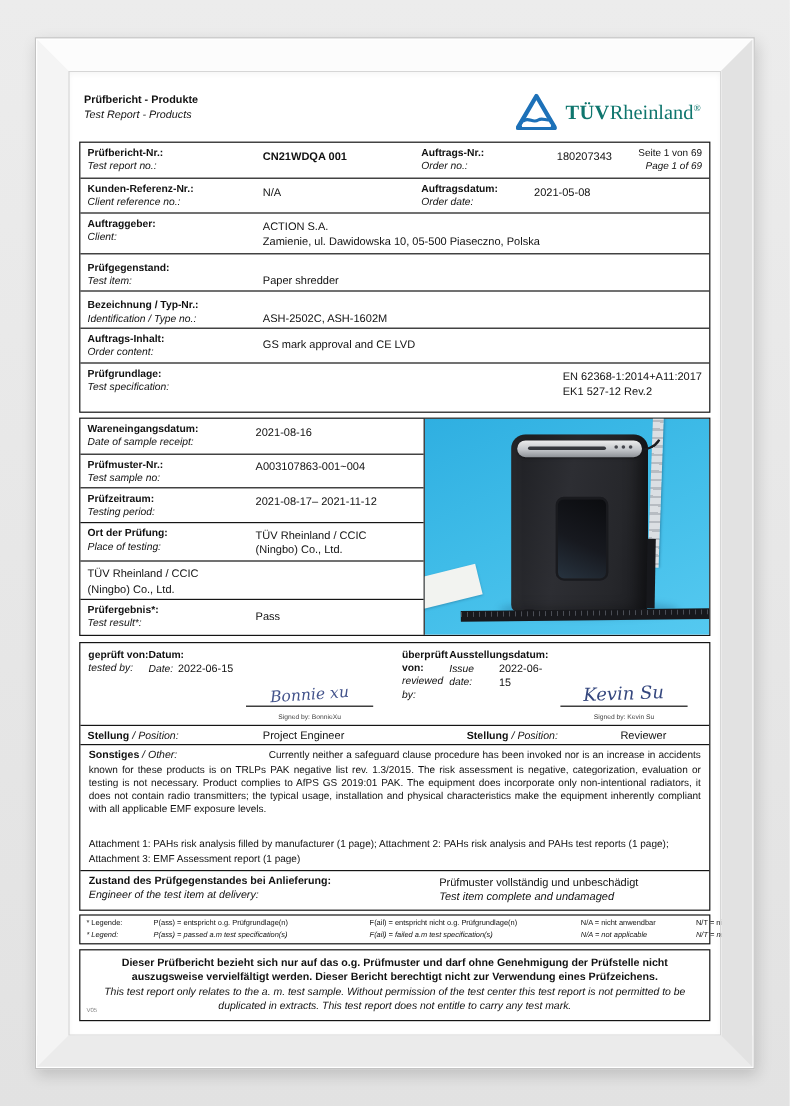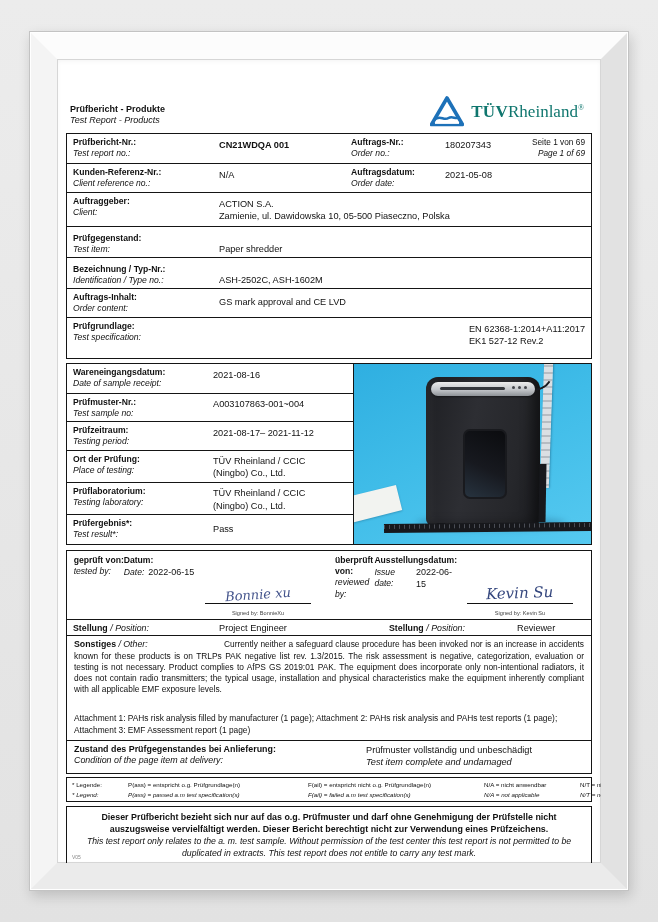--- a/index.html
+++ b/index.html
@@ -4,39 +4,39 @@
 <style>
   html,body{margin:0;padding:0;}
   body{width:658px;height:922px;background:#e7e7e7;font-family:"Liberation Sans",sans-serif;color:#111;}
   .scene{position:relative;width:658px;height:922px;background:linear-gradient(180deg,#ececec 0%,#e6e6e6 60%,#e2e2e2 100%);overflow:hidden;}
   
   .frame{position:absolute;left:29px;top:31px;right:29px;bottom:31px;background:#fff;border:1px solid #c3c3c3;box-shadow:2px 5px 12px rgba(0,0,0,.16);}
   .bevel{position:absolute;inset:1px;border:26px solid;border-color:#fcfcfc #e2e2e2 #ebebeb #f4f4f4;}
   .page{position:absolute;inset:27px;background:#fff;box-shadow:inset 0 0 0 1px #d6d6d6, inset 0 2px 5px rgba(0,0,0,.05);padding:14px 9px 0 9px;box-sizing:border-box;overflow:hidden;}
 
   
-  .hdr{display:flex;justify-content:space-between;align-items:flex-end;margin:20px 2px 6px 4px;height:34px;}
+  .hdr{display:flex;justify-content:space-between;align-items:flex-start;margin:5px 2px 6px 4px;height:34px;}
   .title .b{display:block;font-weight:bold;font-size:9px;line-height:1.3;}
   .title .i{display:block;font-style:italic;font-size:9px;line-height:1.3;}
   .logo{display:flex;align-items:center;gap:7px;margin-right:6px;}
   .logo-text{font-size:17px;color:#0f766e;white-space:nowrap;font-family:Liberation Serif, serif;}
   .logo-text .tuv{font-weight:bold;letter-spacing:.3px;}
   .logo-text .reg{font-size:8px;vertical-align:super;}
 
   
   .tbl{border:1.5px solid #151515;}
   .row{display:flex;border-top:1.5px solid #151515;padding:3px 6px 2px;box-sizing:border-box;align-items:flex-start;}
   .row:first-child{border-top:none;}
   .lab{width:146px;flex:none;}
   .b{font-weight:bold;font-size:8.6px;line-height:1.3;display:block;}
   .i{font-style:italic;font-size:8.6px;line-height:1.3;display:block;}
   .val{font-size:9.2px;line-height:1.35;padding-top:1.5px;}
   .bold{font-weight:bold;}
   .mh30{min-height:29px;} .mh32{min-height:31px;align-items:flex-end;} .mh34{min-height:34px;} .mh40{min-height:41px;justify-content:space-between;}
-  .w130{width:132px;flex:none;} .w92{width:94px;flex:none;} .w80{width:84px;flex:none;}
+  .w130{width:132px;flex:none;} .w92{width:94px;flex:none;} .w80{width:84px;flex:none;text-align:center;}
   .pg{margin-left:auto;text-align:right;font-size:8.3px;line-height:1.3;}
   .pg .i{font-size:8.3px;}
 
   
   .t2{display:flex;border:1.5px solid #151515;margin-top:4px;}
   .t2-left{width:286px;flex:none;}
   .t2-left .row2{display:flex;border-top:1.5px solid #151515;padding:3px 6px 2px;min-height:28.5px;box-sizing:border-box;}
   .t2-left .row2:first-child{border-top:none;}
   .t2-left .lab{width:140px;}
   .photo-cell{flex:1;border-left:1.5px solid #151515;position:relative;overflow:hidden;min-height:180px;}
@@ -214,24 +214,20 @@
             <div class="val">2021-08-17– 2021-11-12</div>
           </div>
           <div class="row2">
             <div class="lab">
               <span class="b">Ort der Prüfung:</span>
               <span class="i">Place of testing:</span>
             </div>
             <div class="val" style="width:120px">TÜV Rheinland / CCIC (Ningbo) Co., Ltd.</div>
           </div>
           <div class="row2">
-            <div class="lab">
-              <span class="b">Prüflaboratorium:</span>
-              <span class="i">Testing laboratory:</span>
-            </div>
             <div class="val" style="width:120px">TÜV Rheinland / CCIC (Ningbo) Co., Ltd.</div>
           </div>
           <div class="row2">
             <div class="lab">
               <span class="b">Prüfergebnis*:</span>
               <span class="i">Test result*:</span>
             </div>
             <div class="val" style="padding-top:5px">Pass</div>
           </div>
         </div>
@@ -310,21 +306,21 @@
         </div>
 
         <div class="sonst">
           <span class="sonst-label"><span class="inline-b">Sonstiges</span> <span class="inline-i">/ Other:</span></span><span>Currently neither a safeguard clause procedure has been invoked nor is an increase in accidents known for these products is on TRLPs PAK negative list rev. 1.3/2015. The risk assessment is negative, categorization, evaluation or testing is not necessary. Product complies to AfPS GS 2019:01 PAK. The equipment does incorporate only non-intentional radiators, it does not contain radio transmitters; the typical usage, installation and physical characteristics make the equipment inherently compliant with all applicable EMF exposure levels.</span>
           <div class="attach">Attachment 1: PAHs risk analysis filled by manufacturer (1 page); Attachment 2: PAHs risk analysis and PAHs test reports (1 page); Attachment 3: EMF Assessment report (1 page)</div>
         </div>
 
         <div class="zustand">
           <div class="zu-l">
             <span class="b">Zustand des Prüfgegenstandes bei Anlieferung:</span>
-            <span class="i">Condition of the page item at delivery:</span>
+            <span class="i">Engineer of the test item at delivery:</span>
           </div>
           <div class="zu-r">
             <span class="n">Prüfmuster vollständig und unbeschädigt</span>
             <span class="n i">Test item complete and undamaged</span>
           </div>
         </div>
       </div>
 
       <div class="legend">
         <div class="lg">

